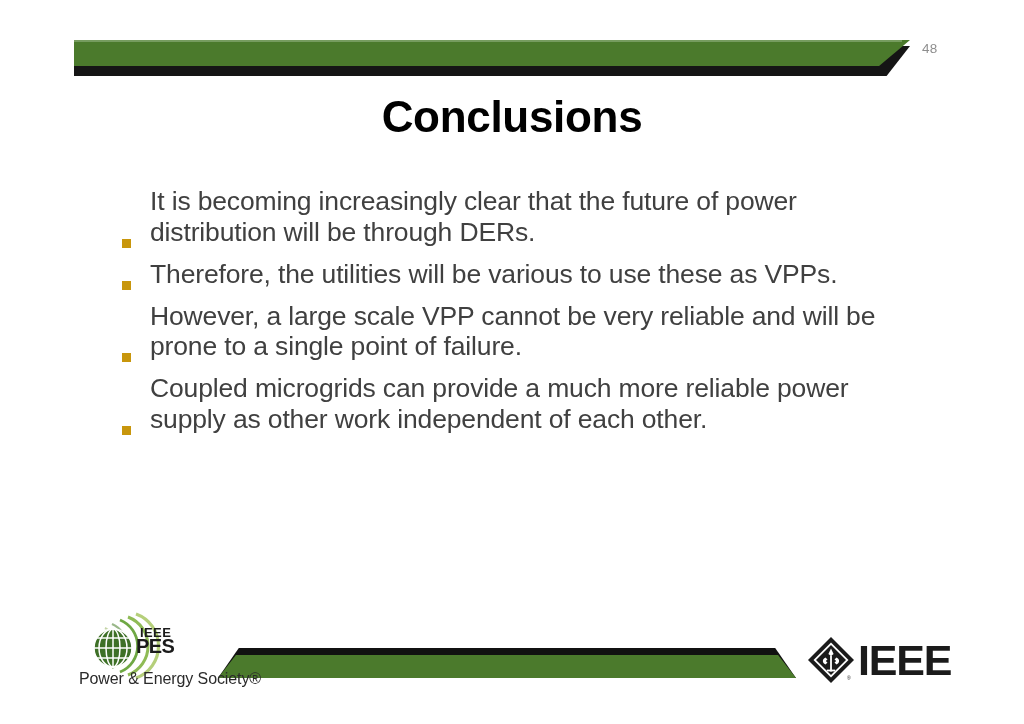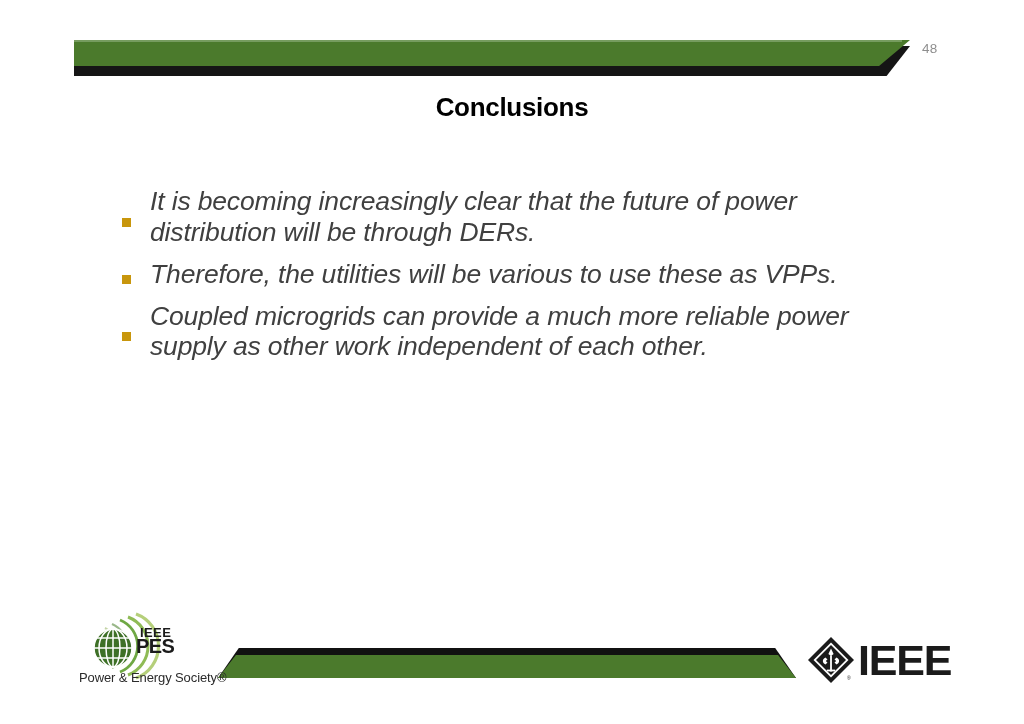--- a/index.html
+++ b/index.html
@@ -69,39 +69,38 @@
     font-family: "Liberation Sans", sans-serif;
   }
 
   
   .title {
     position: absolute;
     left: 0;
     top: 92px;
     width: 1024px;
     text-align: center;
-    font-size: 26px;
+    font-size: 44px;
     font-weight: bold;
     color: #000000;
     letter-spacing: -0.3px;
     font-family: "Liberation Sans", sans-serif;
   }
 
   
   .body {
     position: absolute;
     left: 122px;
     top: 186px;
     width: 790px;
   }
   .bullet {
     display: flex;
-    align-items: center;
+    align-items: flex-end;
     margin-bottom: 11px;
-    font-style: italic;
   }
   .bullet-marker {
     flex: 0 0 auto;
     width: 9px;
     height: 9px;
     background: #c8960c;
     margin-top: 11px;
     margin-right: 19px;
   }
   .bullet-text {
@@ -165,21 +164,21 @@
     font-size: 20px;
     font-weight: bold;
     color: #1b1b1b;
     letter-spacing: -0.6px;
     font-family: "Liberation Sans", sans-serif;
   }
   .pes-tag {
     position: absolute;
     left: 3px;
     top: 62px;
-    font-size: 13px;
+    font-size: 16px;
     color: #2b2b2b;
     letter-spacing: -0.1px;
     font-family: "Liberation Sans", sans-serif;
     white-space: nowrap;
   }
 
   
   .ieee-logo {
     position: absolute;
     left: 806px;
@@ -216,20 +215,24 @@
   <div class="title">Conclusions</div>
 
   <div class="body">
     <div class="bullet">
       <span class="bullet-marker"></span>
       <span class="bullet-text">It is becoming increasingly clear that the future of power distribution will be through DERs.</span>
     </div>
     <div class="bullet">
       <span class="bullet-marker"></span>
       <span class="bullet-text">Therefore, the utilities will be various to use these as VPPs.</span>
+    </div>
+    <div class="bullet">
+      <span class="bullet-marker"></span>
+      <span class="bullet-text">However, a large scale VPP cannot be very reliable and will be prone to a single point of failure.</span>
     </div>
     <div class="bullet">
       <span class="bullet-marker"></span>
       <span class="bullet-text">Coupled microgrids can provide a much more reliable power supply as other work independent of each other.</span>
     </div>
   </div>
 
   <div class="botbar-wrap">
     <div class="botbar-black"></div>
     <div class="botbar-green"></div>

